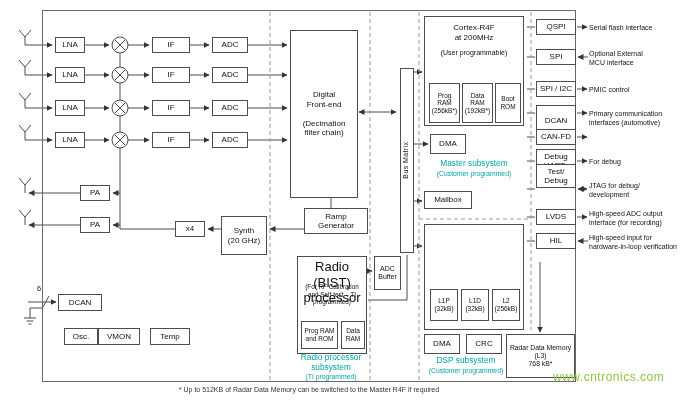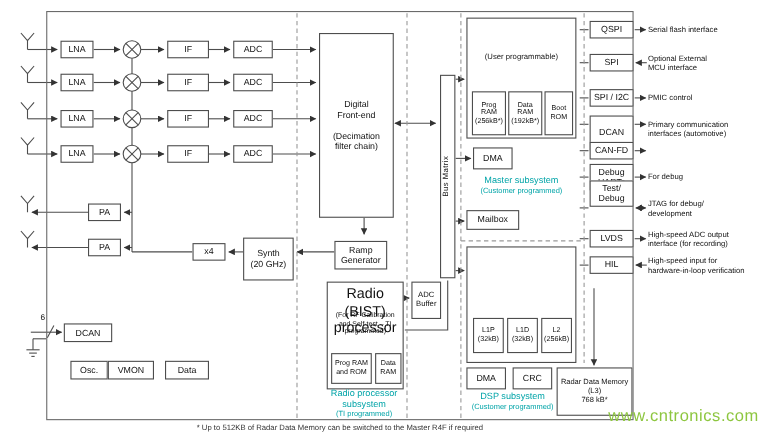--- a/index.html
+++ b/index.html
@@ -12,21 +12,21 @@
        white-space:pre-line;font-size:8px;line-height:1.18;color:#111}
   .container{display:block}
   .blocktitle{position:absolute;left:0;right:0;text-align:center;white-space:pre-line;line-height:1.2}
   .outer{position:absolute;border:1px solid #6a6a6a;background:transparent}
   .lbl{position:absolute;font-size:8.3px;line-height:1.2;color:#111;white-space:pre-line;text-align:center}
   .ext{position:absolute;left:589px;width:106px;font-size:7px;line-height:1.3;color:#111;
        white-space:pre-line;text-align:left}
   .teal{color:var(--teal,#00a4a8)}
   .small{font-size:6.8px}
   .vtext{transform:rotate(-90deg);white-space:nowrap;font-size:7px;letter-spacing:.4px}
-  .wm{position:absolute;font-size:15px;color:var(--wm,#8dc63f);letter-spacing:.5px}
+  .wm{position:absolute;font-size:12px;color:var(--wm,#8dc63f);letter-spacing:.5px}
   .footnote{position:absolute;left:42px;top:386px;width:534px;text-align:center;font-size:7px;color:#333}
 </style>
 </head>
 <body>
 
 <div id="stage">
 
   <svg id="wires" width="696" height="400">
     <defs>
       <marker id="mE" markerWidth="8" markerHeight="8" refX="5.5" refY="3" orient="auto" markerUnits="userSpaceOnUse">
@@ -173,21 +173,21 @@
 Front-end
 
 (Decimation
 filter chain)</div>
 
   <div class="box" style="left:80px;top:185px;width:30px;height:16px">PA</div>
   <div class="box" style="left:80px;top:217px;width:30px;height:16px">PA</div>
   <div class="box" style="left:175px;top:221px;width:30px;height:16px">x4</div>
   <div class="box" style="left:221px;top:216px;width:46px;height:39px">Synth
 (20 GHz)</div>
-  <div class="box" style="left:304px;top:219px;width:48px;height:26px">Ramp
+  <div class="box" style="left:304px;top:208px;width:64px;height:26px">Ramp
 Generator</div>
 
   <div class="box container" style="left:297px;top:256px;width:70px;height:98px">
     <div class="blocktitle" style="top:2px;font-size:13px">Radio (BIST)
 processor</div>
     <div class="blocktitle" style="top:26px;font-size:6.3px">(For RF Calibration
 and Self-test – TI
 programmed)</div>
     <div class="box" style="left:3px;top:64px;width:37px;height:28px;font-size:6.5px">Prog RAM
 and ROM</div>
@@ -196,20 +196,22 @@
   </div>
 
   <div class="box" style="left:374px;top:256px;width:27px;height:34px;font-size:7px">ADC
 Buffer</div>
   <div class="box" style="left:400px;top:68px;width:14px;height:185px">
     <span class="vtext">Bus Matrix</span>
   </div>
   <div class="box" style="left:424px;top:191px;width:48px;height:18px">Mailbox</div>
 
   <div class="box container" style="left:424px;top:16px;width:100px;height:110px">
+    <div class="blocktitle" style="top:6px;font-size:8px">Cortex-R4F
+at 200MHz</div>
     <div class="blocktitle" style="top:32px;font-size:7px">(User programmable)</div>
     <div class="box" style="left:4px;top:66px;width:31px;height:40px;font-size:6.5px">Prog RAM
 (256kB*)</div>
     <div class="box" style="left:37px;top:66px;width:31px;height:40px;font-size:6.5px">Data RAM
 (192kB*)</div>
     <div class="box" style="left:70px;top:66px;width:26px;height:40px;font-size:6.5px">Boot
 ROM</div>
   </div>
   <div class="box" style="left:430px;top:134px;width:36px;height:20px">DMA</div>
   <div class="lbl teal" style="left:424px;top:159px;width:100px">Master subsystem</div>
@@ -255,21 +257,21 @@
 development</div>
   <div class="ext" style="top:209px">High-speed ADC output
 interface (for recording)</div>
   <div class="ext" style="top:233px">High-speed input for
 hardware-in-loop verification</div>
 
   <div class="lbl" style="left:32px;top:284px;width:14px;font-size:7.5px">6</div>
   <div class="box" style="left:58px;top:294px;width:44px;height:17px">DCAN</div>
   <div class="box" style="left:64px;top:328px;width:34px;height:17px">Osc.</div>
   <div class="box" style="left:98px;top:328px;width:42px;height:17px">VMON</div>
-  <div class="box" style="left:150px;top:328px;width:40px;height:17px">Data</div>
+  <div class="box" style="left:150px;top:328px;width:40px;height:17px">Temp</div>
 
   <div class="lbl teal" style="left:288px;top:353px;width:86px">Radio processor
 subsystem</div>
   <div class="lbl teal small" style="left:288px;top:373px;width:86px">(TI programmed)</div>
 
   <div class="footnote">* Up to 512KB of Radar Data Memory can be switched to the Master R4F if required</div>
   <div class="wm" style="left:553px;top:370px">www.cntronics.com</div>
 </div>
 
 </body></html>

